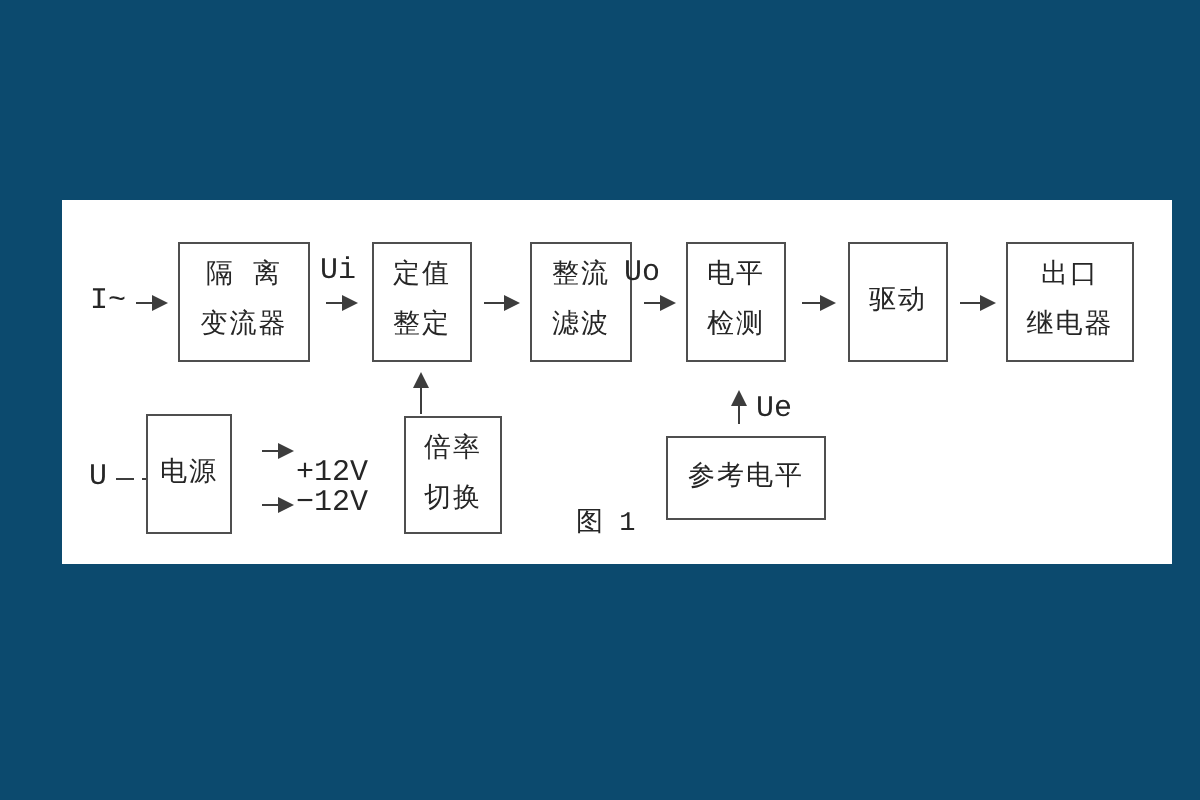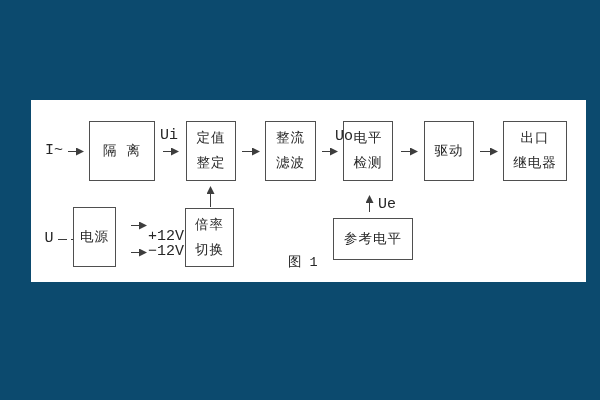--- a/index.html
+++ b/index.html
@@ -68,20 +68,21 @@
       <line x1="40" y1="139.5" x2="45" y2="139.5" marker-end="url(#ah)"></line>
       <line x1="100" y1="125.5" x2="108" y2="125.5" marker-end="url(#ah)"></line>
       <line x1="100" y1="152.5" x2="108" y2="152.5" marker-end="url(#ah)"></line>
 
       <line x1="179.5" y1="107" x2="179.5" y2="94" marker-end="url(#ah)"></line>
       <line x1="338.5" y1="112" x2="338.5" y2="103" marker-end="url(#ah)"></line>
     </svg>
 
     <div class="blk" style="left:58px;top:21px;width:66px;height:60px">
       <span>隔 离</span>
+      <span>变流器</span>
     </div>
     <div class="blk" style="left:234px;top:21px;width:51px;height:60px">
       <span>整流</span>
       <span>滤波</span>
     </div>
     <div class="blk" style="left:155px;top:21px;width:50px;height:60px">
       <span>定值</span>
       <span>整定</span>
     </div>
     <div class="blk" style="left:393px;top:21px;width:50px;height:60px">
@@ -92,31 +93,31 @@
       <span>检测</span>
     </div>
     <div class="blk" style="left:472px;top:21px;width:64px;height:60px">
       <span>出口</span>
       <span>继电器</span>
     </div>
 
     <div class="blk" style="left:42px;top:107px;width:43px;height:60px">
       <span>电源</span>
     </div>
-    <div class="blk" style="left:154px;top:108px;width:49px;height:59px">
+    <div class="blk" style="left:171px;top:108px;width:49px;height:59px">
       <span>倍率</span>
       <span>切换</span>
     </div>
     <div class="blk" style="left:302px;top:118px;width:80px;height:42px">
       <span>参考电平</span>
     </div>
 
     <div class="lbl ctr" style="left:10px;top:43px;width:26px">I~</div>
     <div class="lbl ctr" style="left:124px;top:28px;width:28px">Ui</div>
-    <div class="lbl ctr" style="left:299px;top:29px;width:28px">Uo</div>
+    <div class="lbl ctr" style="left:276px;top:29px;width:28px">Uo</div>
     <div class="lbl ctr" style="left:8px;top:131px;width:20px">U</div>
     <div class="lbl" style="left:117px;top:129px">+12V</div>
     <div class="lbl" style="left:117px;top:144px">−12V</div>
     <div class="lbl" style="left:347px;top:97px">Ue</div>
 
     <div class="lbl" style="left:257px;top:155px;font-size:13.5px">图 1</div>
   </div>
 </div>
 
 </body></html>

